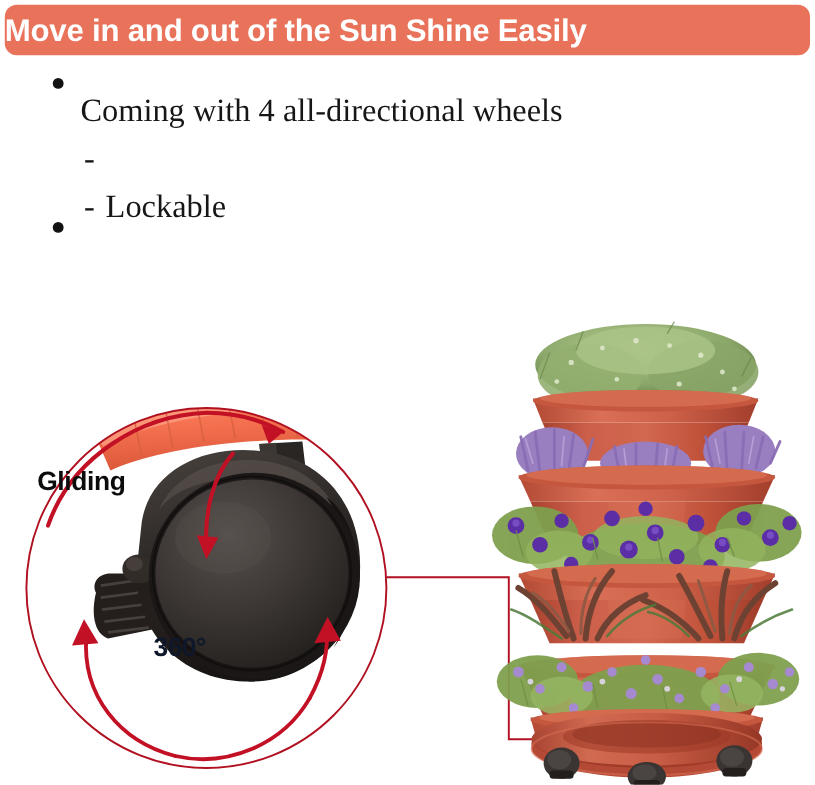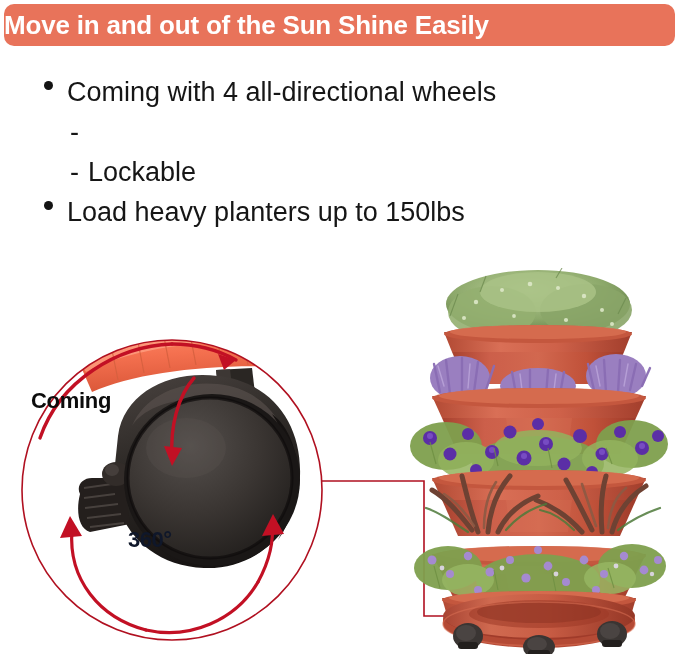--- a/index.html
+++ b/index.html
@@ -41,26 +41,27 @@
 
   
   .feature-list {
     position: absolute;
     left: 44px;
     top: 72px;
     width: 635px;
   }
   .feature-row {
     display: flex;
-    align-items: center;
+    align-items: flex-start;
     height: 40px;
     color: #161616;
     font-size: 27px;
     line-height: 40px;
     white-space: nowrap;
+    font-family: Liberation Serif, serif;
   }
   .feature-row.sub {
     padding-left: 26px;
   }
   .bullet-dot {
     width: 9px;
     height: 9px;
     border-radius: 50%;
     background: #131313;
     margin-right: 14px;
@@ -136,21 +137,20 @@
     <span class="dash-mark">-</span>
   </div>
 
   <div class="feature-row sub">
     <span class="dash-mark">-</span>
     <span>Lockable</span>
   </div>
 
   <div class="feature-row">
     <span class="bullet-dot"></span>
-    <span>Load heavy planters up to 150lbs</span>
   </div>
 
 
 </div>
 
 <svg class="connector" viewBox="0 0 679 654" width="679" height="654">
   <polyline points="322,481 424,481 424,616 470,616" fill="none" stroke="#B01020" stroke-width="1.6"></polyline>
   <circle cx="472" cy="616" r="5" fill="#E01020"></circle>
 </svg>
 
@@ -249,21 +249,21 @@
       <path d="M 52,212 C 48,262 80,300 126,312"></path>
       <path d="M 126,312 C 170,322 216,302 238,264"></path>
       <path d="M 238,264 C 250,242 254,222 252,204"></path>
     </g>
     <polygon points="50,198 40,220 62,218" fill="#C21024"></polygon>
     <polygon points="253,196 242,218 264,216" fill="#C21024"></polygon>
   </svg>
 
 </div>
 
-<div class="callout-label-locked">Coming</div>
+<div class="callout-label-locked">Gliding</div>
 <div class="callout-label-360">360°</div>
 
 <div class="planter">
   <svg viewBox="0 0 273 386" width="273" height="386">
     <defs>
       <linearGradient id="potG" x1="0" y1="0" x2="1" y2="0">
         <stop offset="0%" stop-color="#A8422F"></stop>
         <stop offset="22%" stop-color="#CC5F4A"></stop>
         <stop offset="50%" stop-color="#D2684F"></stop>
         <stop offset="78%" stop-color="#C05139"></stop>

